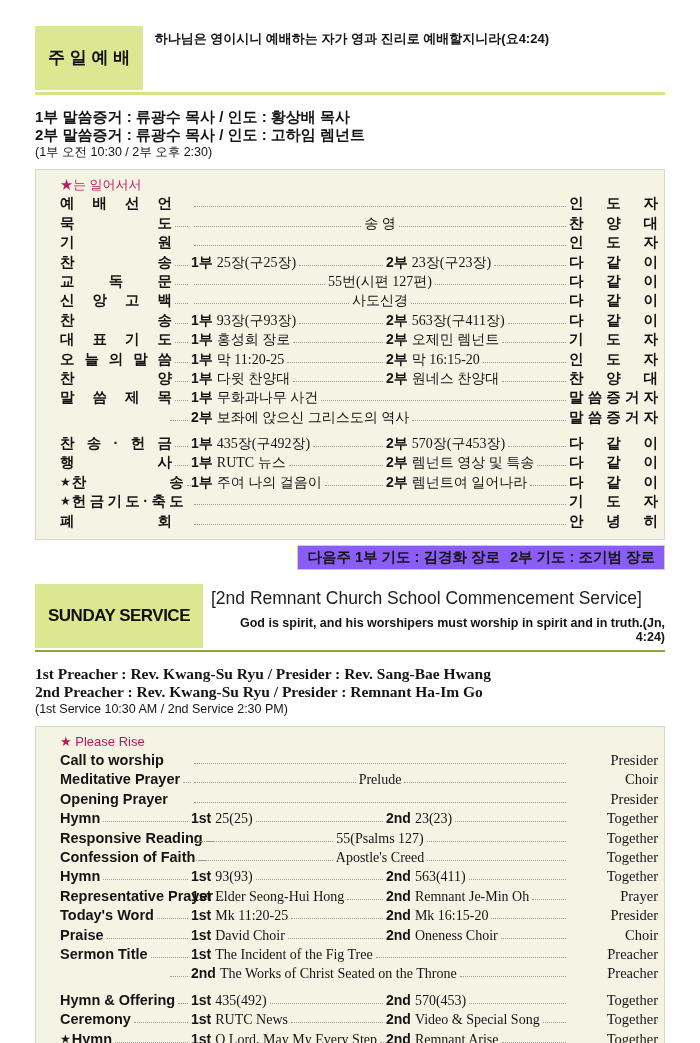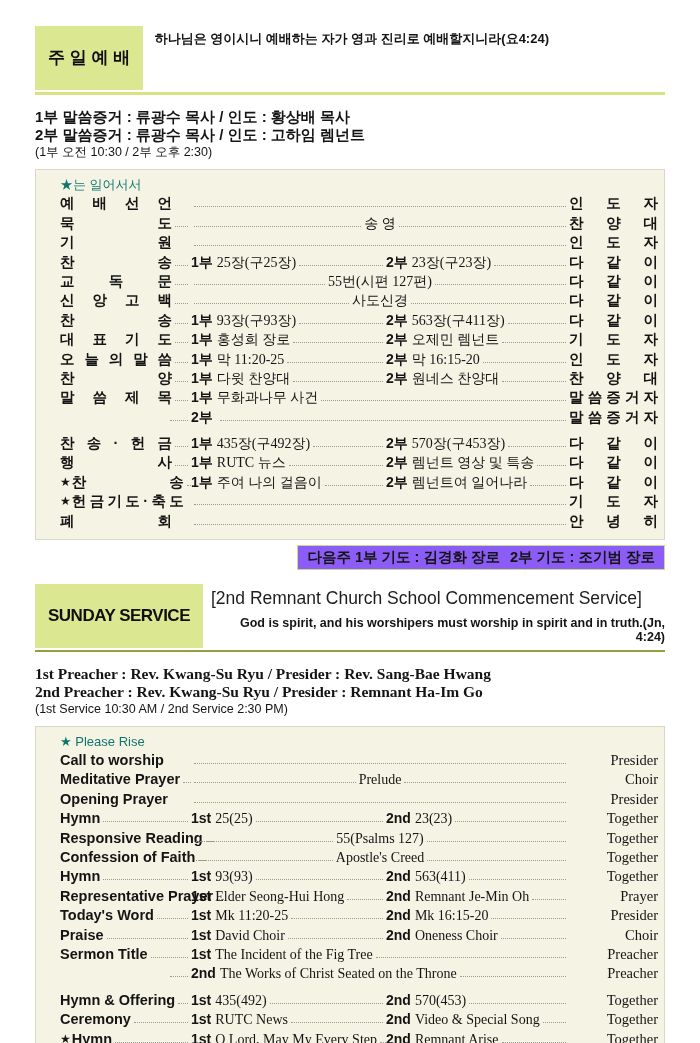--- a/index.html
+++ b/index.html
@@ -20,21 +20,21 @@
   .rule{height:3px;background:#d6e382;margin-top:2px;}
   .rule.en{height:2px;background:#93a040;}
   .leaders{text-align:left;margin-top:13px;}
   .leaders div{font-weight:bold;font-size:15px;line-height:18px;}
   .leaders.en div{font-family:"Liberation Serif",serif;font-size:15.5px;}
   .times{font-weight:normal !important;font-size:12.5px !important;line-height:15px !important;margin-top:1px;
          font-family:"Liberation Sans",sans-serif !important;}
 
   
   .svc{background:#f4f3e4;border:1px solid #d9d8c4;margin-top:9px;padding:6px 6px 9px 24px;}
-  .legend{font-size:13px;line-height:17px;height:17px;color:#0f766e;}
+  .legend{font-size:13px;line-height:17px;height:17px;color:#be185d;}
   .row{display:flex;align-items:flex-end;height:19.4px;white-space:nowrap;}
   .row.gap{margin-top:7px;}
   .lc{display:flex;align-items:flex-end;}
   .lc.fixed{flex:0 0 131px;min-width:131px;}
   .lc.auto{flex:0 1 auto;min-width:131px;}
   .star{font-size:12px;line-height:17px;margin-right:1px;}
   .lbl{font-weight:bold;font-size:14.5px;line-height:17px;}
   .lbl.spread{display:flex;justify-content:space-between;flex:0 0 112px;width:112px;}
   .en-tbl .lbl{font-weight:600;font-size:14.5px;}
   .d{border-bottom:1px dotted #9b9b90;margin:0 3px 5px 3px;}
@@ -337,20 +337,21 @@
               <span>자</span>
             </span>
           </div>
         </div>
         <div class="row">
           <div class="lc fixed">
             <span class="d end"></span>
           </div>
           <div class="cw">
             <span class="tag">2부</span>
+            <span class="val">보좌에 앉으신 그리스도의 역사</span>
             <span class="d fill"></span>
           </div>
           <div class="rc">
             <span class="rspread">
               <span>말</span>
               <span>씀</span>
               <span>증</span>
               <span>거</span>
               <span>자</span>
             </span>

